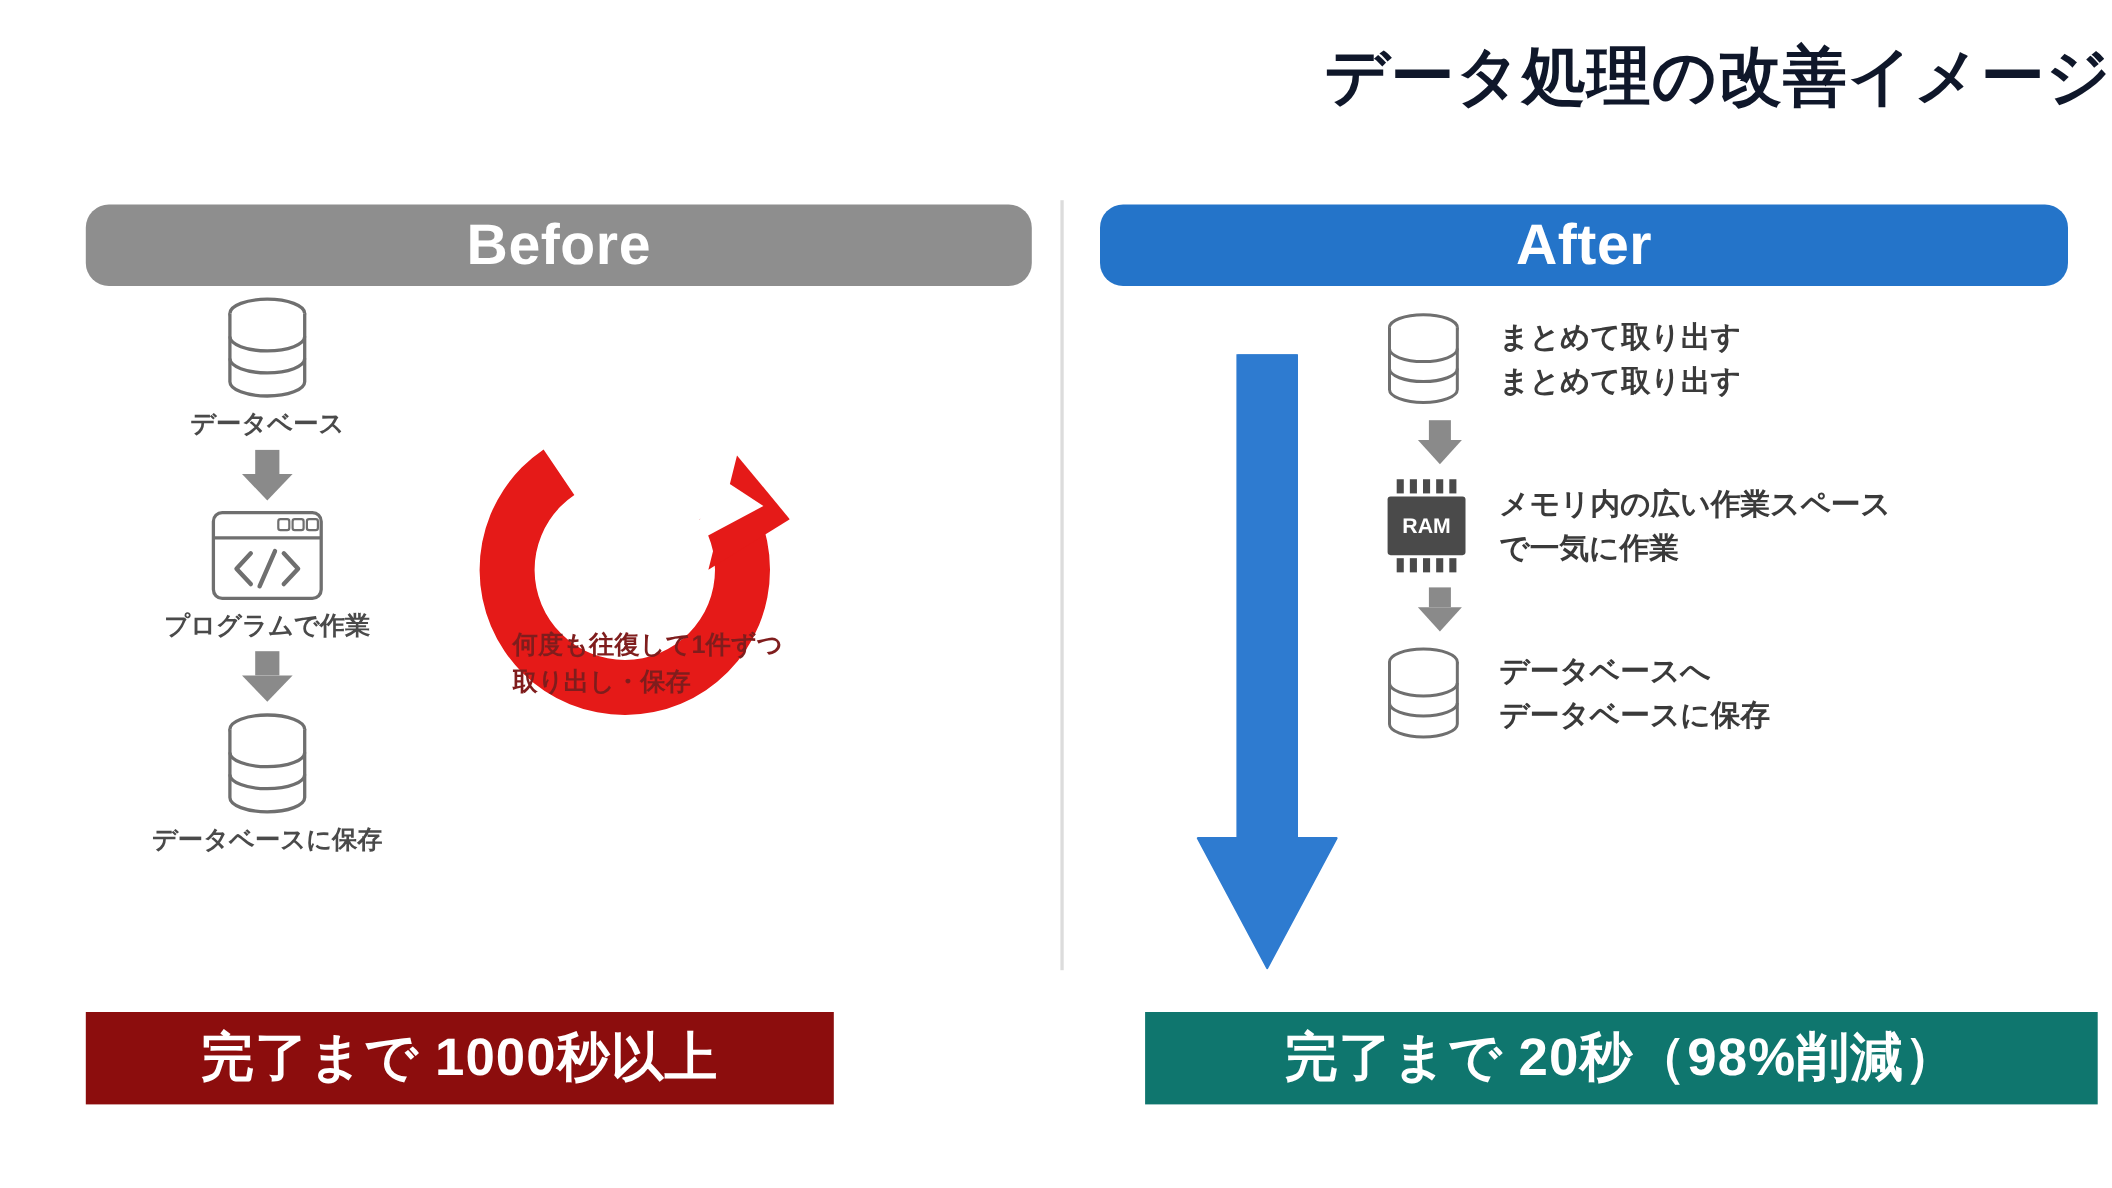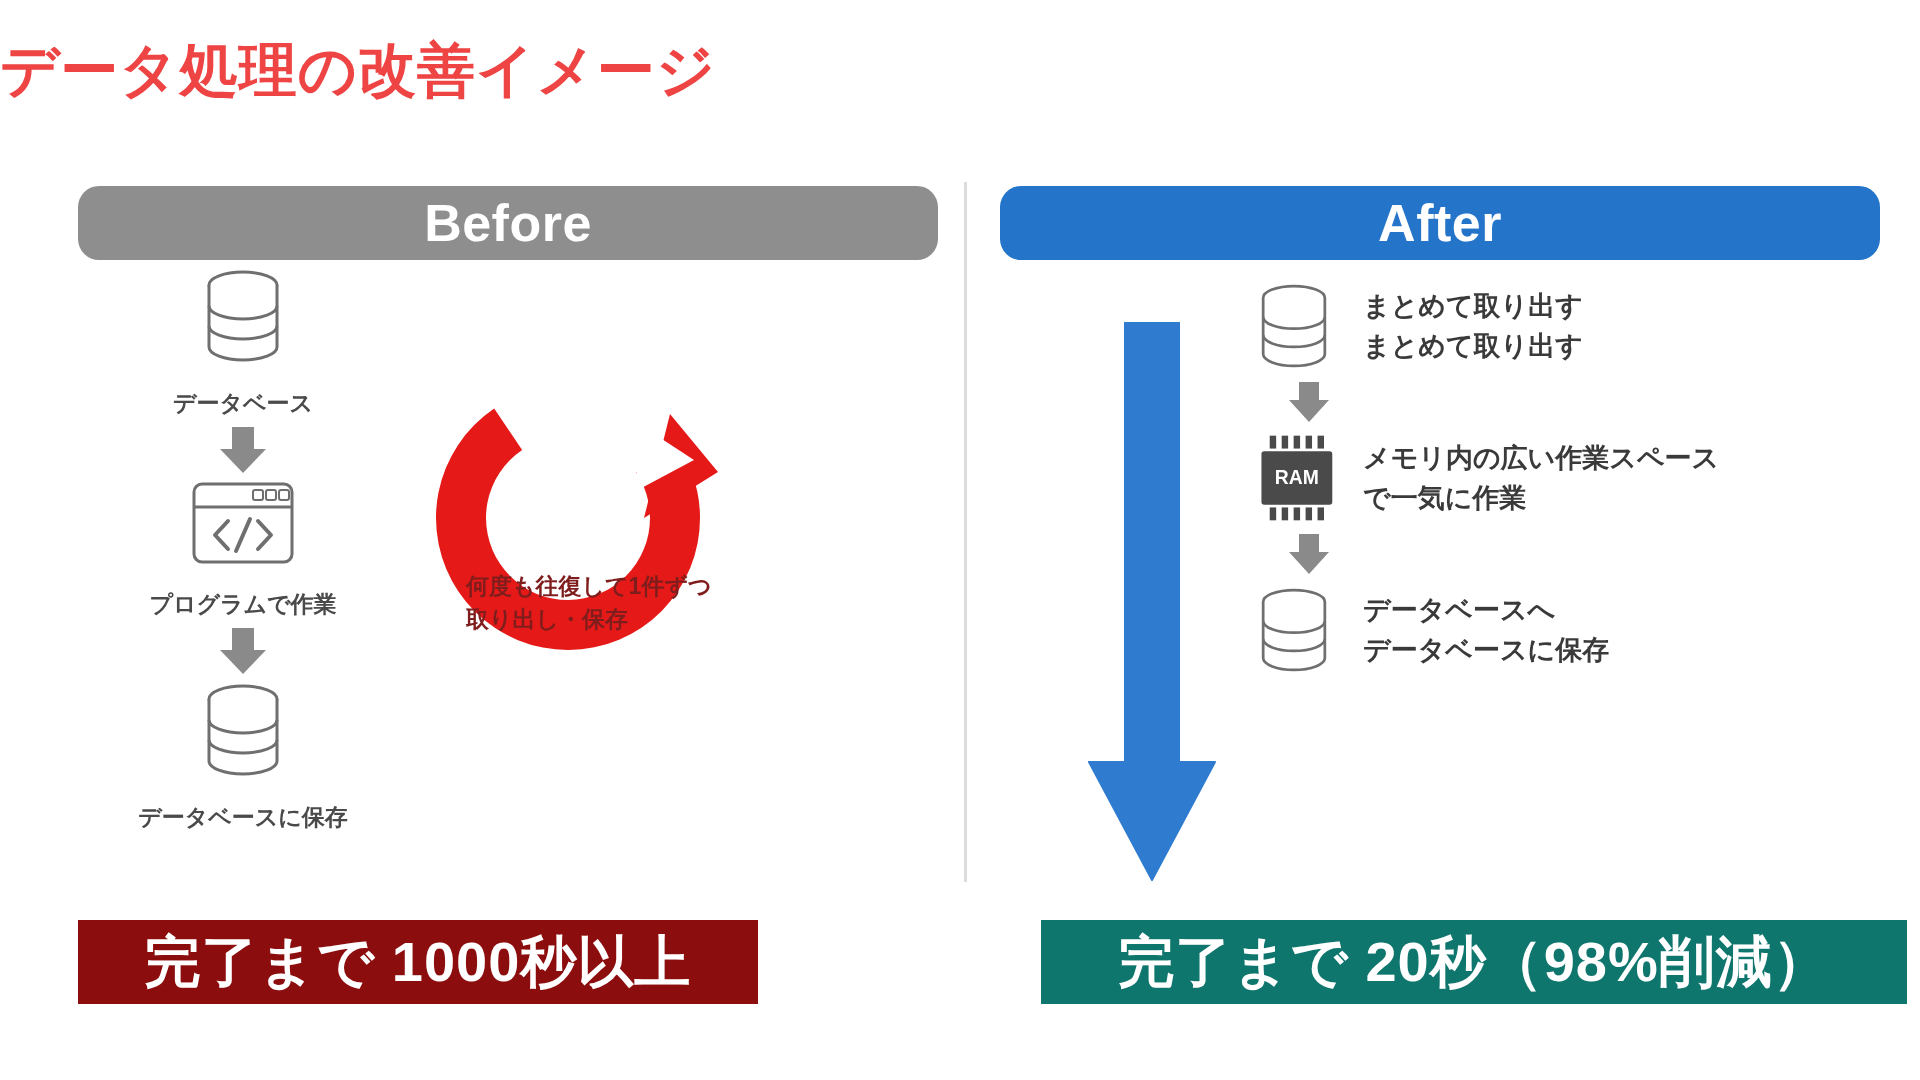--- a/index.html
+++ b/index.html
@@ -14,24 +14,24 @@
     overflow: hidden;
     position: relative;
   }
 
   
   #slide-title {
     position: absolute;
     left: 0;
     top: 38px;
     width: 1920px;
-    text-align: left;
+    text-align: right;
     font-size: 58px;
     font-weight: bold;
-    color: #ef4444;
+    color: #0f172a;
     letter-spacing: 1px;
     line-height: 1.1;
     white-space: nowrap;
   }
 
   
   .panel {
     position: absolute;
     top: 186px;
   }
@@ -61,21 +61,21 @@
     background: #dcdcdc;
   }
 
   
   .result-bar {
     position: absolute;
     height: 84px;
     line-height: 84px;
     text-align: center;
     color: #ffffff;
-    font-size: 56px;
+    font-size: 48px;
     font-weight: bold;
     letter-spacing: 1px;
     white-space: nowrap;
   }
   #result-before {
     left: 78px;  top: 920px;  width: 680px;
     background: #8c0d0d;
   }
   #result-after {
     left: 1006px; top: 920px; width: 866px;
@@ -88,21 +88,21 @@
     position: absolute;
     left: 78px;
     top: 268px;
     width: 330px;
     text-align: center;
   }
   .flow-label {
     font-size: 23px;
     font-weight: bold;
     color: #4a4a4a;
-    margin-top: 24px;
+    margin-top: 6px;
     white-space: nowrap;
   }
   .arr-shaft {
     width: 22px;
     height: 22px;
     background: #8a8a8a;
     margin: 0 auto;
   }
   .arr-head {
     width: 0; height: 0;

